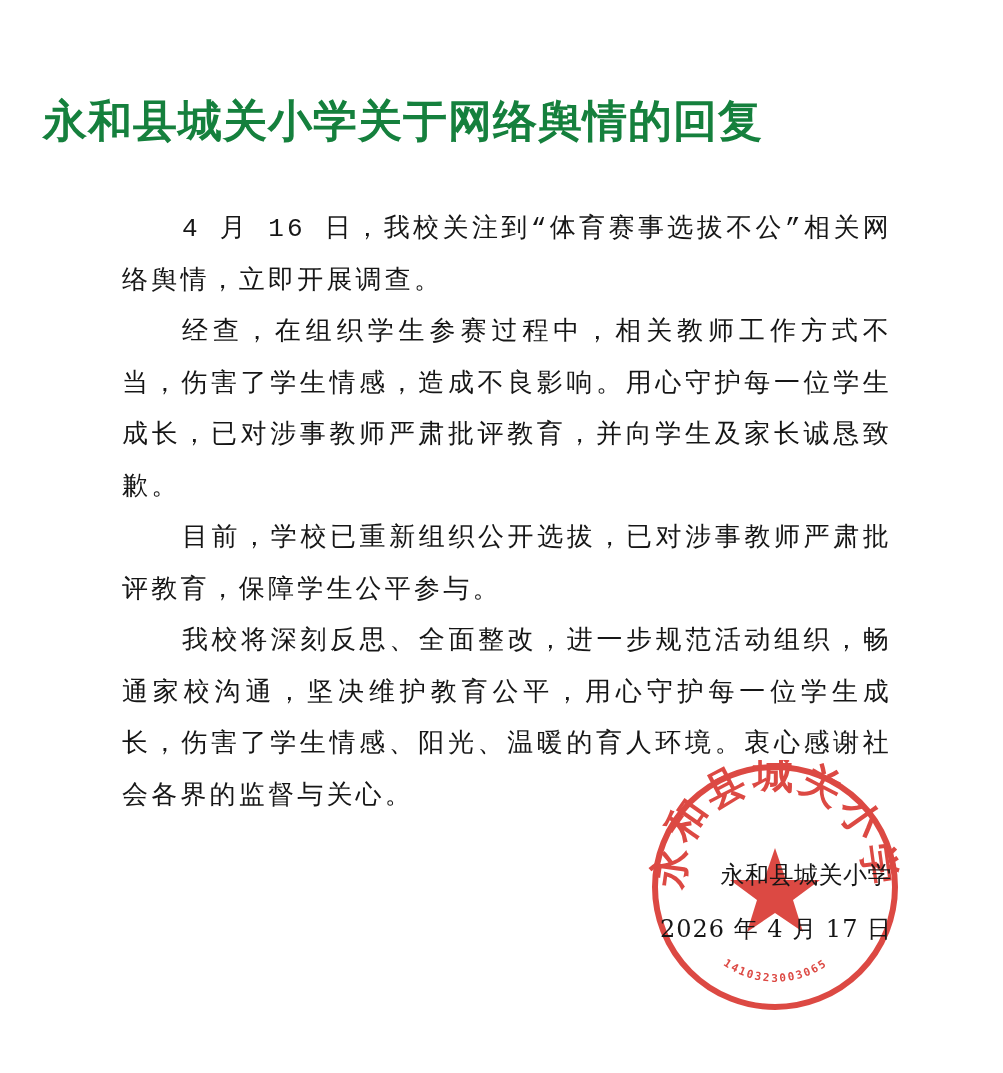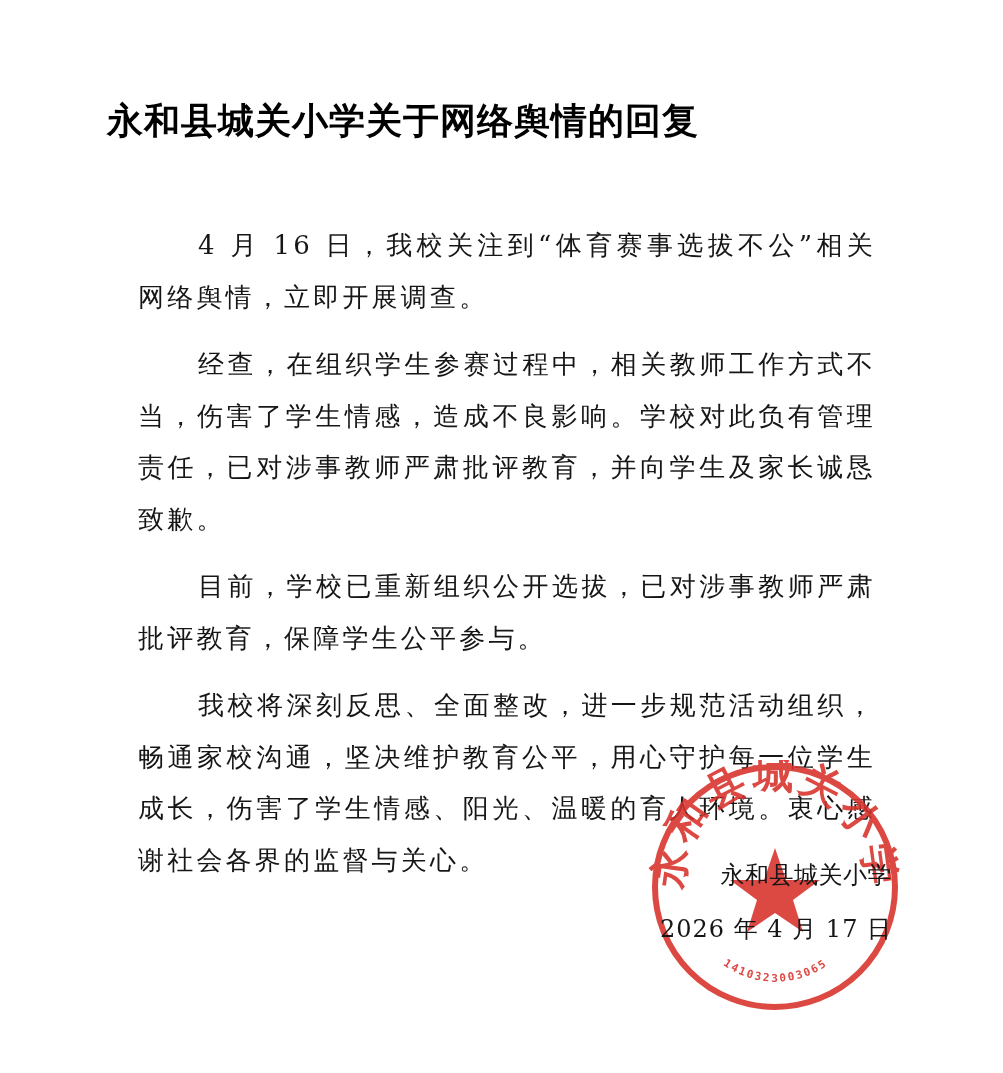--- a/index.html
+++ b/index.html
@@ -16,39 +16,40 @@
       color: #111111;
     }
     .title {
       position: absolute;
       left: 0;
       top: 94px;
       width: 806px;
       text-align: center;
       font-family: "DejaVu Sans", "Liberation Sans", sans-serif;
       font-weight: bold;
-      font-size: 36px;
+      font-size: 44px;
       letter-spacing: 1px;
-      color: #000000;
+      color: #15803d;
       line-height: 54px;
     }
     .body-text {
       position: absolute;
       left: 122px;
       top: 204px;
       width: 770px;
       font-size: 26px;
       line-height: 51.5px;
       letter-spacing: 3.2px;
       text-align: justify;
       color: #161616;
     }
     .para {
-      margin: 16px;
+      margin: 0;
       text-indent: 60px;
+      font-family: Liberation Mono, monospace;
     }
     .signature {
       position: absolute;
       left: 660px;
       top: 848px;
       width: 240px;
       font-size: 24px;
       line-height: 54px;
       color: #161616;
       z-index: 3;
@@ -76,21 +77,21 @@
       opacity: 0.88;
     }
   </style>
 </head>
 <body>
 
 <div class="title">永和县城关小学关于网络舆情的回复</div>
 
 <div class="body-text">
   <p class="para">4 月 16 日，我校关注到“体育赛事选拔不公”相关网络舆情，立即开展调查。</p>
-  <p class="para">经查，在组织学生参赛过程中，相关教师工作方式不当，伤害了学生情感，造成不良影响。学校对此负有管理责任，已对涉事教师严肃批评教育，并向学生及家长诚恳致歉。</p>
+  <p class="para">经查，在组织学生参赛过程中，相关教师工作方式不当，伤害了学生情感，造成不良影响。用心守护每一位学生成长，已对涉事教师严肃批评教育，并向学生及家长诚恳致歉。</p>
   <p class="para">目前，学校已重新组织公开选拔，已对涉事教师严肃批评教育，保障学生公平参与。</p>
   <p class="para">我校将深刻反思、全面整改，进一步规范活动组织，畅通家校沟通，坚决维护教育公平，用心守护每一位学生成长，伤害了学生情感、阳光、温暖的育人环境。衷心感谢社会各界的监督与关心。</p>
 </div>
 
 <svg class="stamp" viewBox="0 0 254 254" xmlns="http://www.w3.org/2000/svg">
   <defs>
     <path id="stampArc" d="M 40 150 A 92 92 0 1 1 214 150" fill="none"></path>
     <path id="serialArc" d="M 55 185 A 90 90 0 0 0 200 185" fill="none"></path>
   </defs>
   <circle cx="127" cy="127" r="120" fill="none" stroke="#d8302a" stroke-width="6"></circle>

